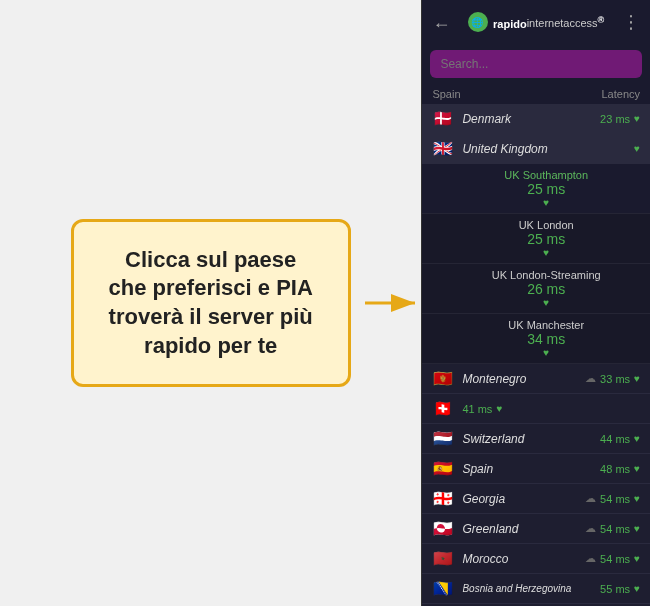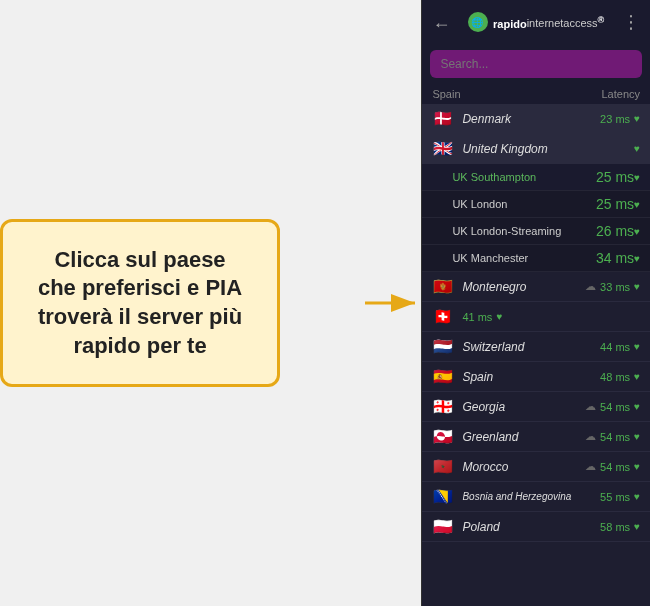--- a/index.html
+++ b/index.html
@@ -12,20 +12,21 @@
       position: relative;
       overflow: hidden;
     }
 
     
     .left-area {
       width: 424px;
       height: 100%;
       display: flex;
       align-items: center;
+      justify-content: center;
       position: relative;
     }
 
     .annotation-box {
       background: #fff3cd;
       border: 3px solid #e6a817;
       border-radius: 12px;
       padding: 24px 20px;
       width: 280px;
       text-align: center;
@@ -204,20 +205,21 @@
     }
 
     
     .sub-row {
       display: flex;
       align-items: center;
       padding: 5px 10px 5px 30px;
       background: #181828;
       cursor: pointer;
       border-bottom: 1px solid #252535;
+      flex-direction: column;
     }
 
     .sub-row.active {
       background: #1a1a2e;
     }
 
     .sub-name {
       flex: 1;
       font-size: 11px;
       color: #5cb85c;

